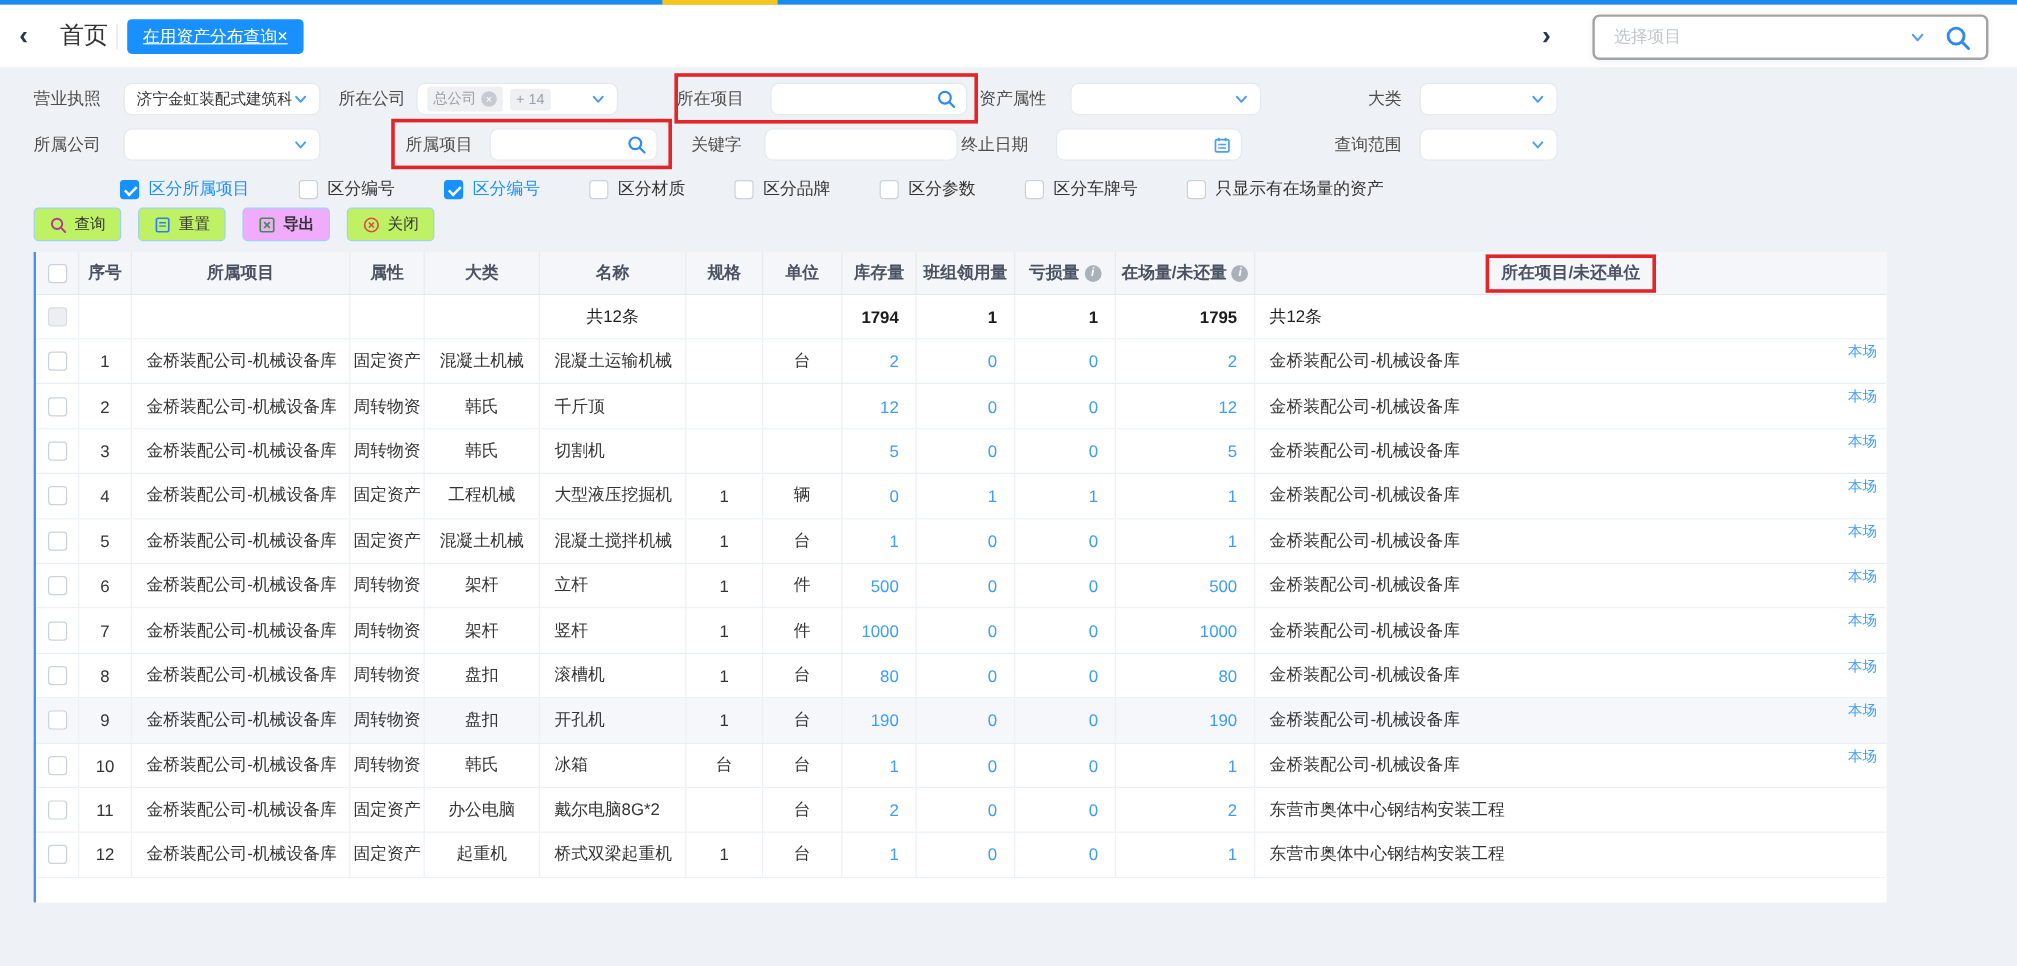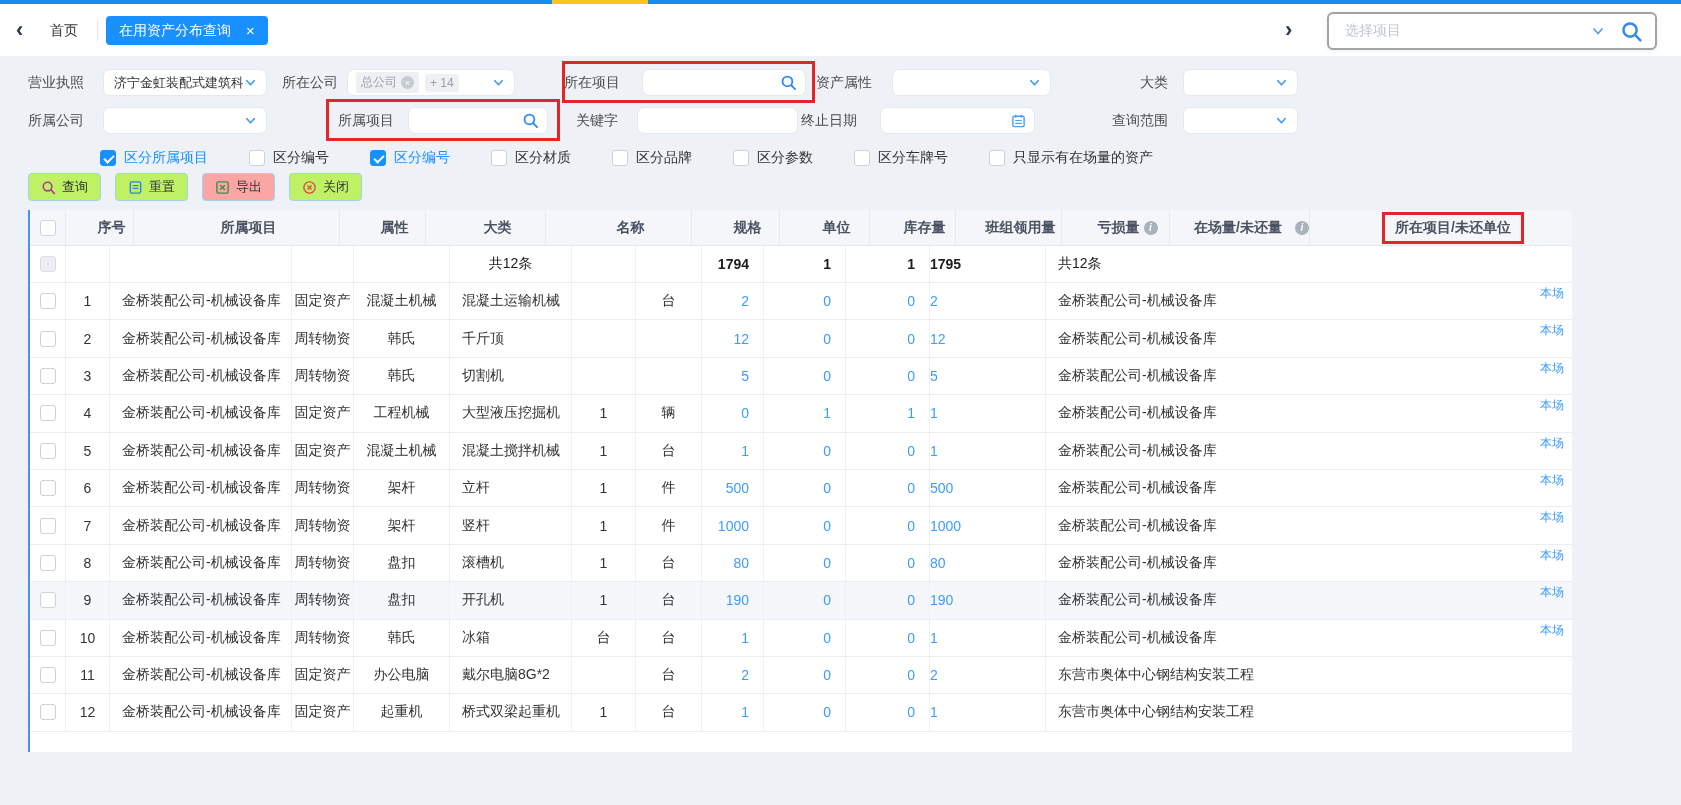--- a/index.html
+++ b/index.html
@@ -12,24 +12,24 @@
     overflow: hidden;
   }
   
   .top-strip { position:absolute; top:0; left:0; width:1681px; height:4px; background:#1a8cf0; }
   .top-strip .progress { position:absolute; top:0; left:552px; width:96px; height:4px; }
   
   .tabbar { position:absolute; top:4px; left:0; width:1681px; height:52px; background:#fff; }
   .chev { position:absolute; top:12px; font-size:22px; font-weight:bold; color:#27374e; cursor:pointer; line-height:28px; }
   .chev.back { left:16px; }
   .chev.fwd  { left:1285px; }
-  .home-tab { position:absolute; left:50px; top:15px; font-size:14px; color:#333; line-height:22px; cursor:pointer; }
+  .home-tab { position:absolute; left:50px; top:15px; font-size:20px; color:#333; line-height:22px; cursor:pointer; }
   .tab-divider { position:absolute; left:97px; top:16px; width:1px; height:21px; background:#e2e5e9; }
   .active-tab { position:absolute; left:106px; top:12px; height:29px; border-radius:4px;
-    display:flex; align-items:center; gap:15px; padding:0 13px; color:#fff; font-size:14px; cursor:pointer; }
+    display:flex; align-items:center; gap:0; padding:0 13px; color:#fff; font-size:14px; cursor:pointer;text-decoration:underline; }
   .active-tab .x { font-size:15px; line-height:15px; cursor:pointer; }
   .project-picker { position:absolute; left:1327px; top:8px; width:330px; height:38px; background:#fff;
     border:2px solid #a3a3a3; border-radius:6px; box-shadow:0 1px 5px rgba(60,90,130,.08);
     display:flex; align-items:center; }
   .project-picker .ph { flex:1; padding-left:16px; font-size:14px; color:#bfc6d0; }
   .picker-caret { width:16px; height:16px; color:#5a9cf0; margin-right:14px; }
   .picker-search { width:23px; height:23px; color:#2f88f5; margin-right:12px; cursor:pointer; }
   
   .filter-area { position:absolute; top:56px; left:0; width:1681px; height:154px; }
   .f-label { position:absolute; height:27px; line-height:27px; font-size:14px; color:#4c4c4c; text-align:right; }
@@ -53,44 +53,44 @@
   .toggle.checked .tlabel { color:#1890ff; }
   .cb { position:relative; display:inline-block; width:16px; height:16px; background:#fff;
     border:1px solid #ccd2da; border-radius:3px; }
   .toggle.checked .cb { background:#1890ff; border-color:#1890ff; }
   .toggle.checked .cb::after { content:""; position:absolute; left:5px; top:2px; width:4px; height:8px;
     border:solid #fff; border-width:0 2px 2px 0; transform:rotate(45deg); }
   
   .btn-row { position:absolute; left:28px; top:117px; display:flex; gap:14px; }
   .btn { height:28px; padding:0 12px; background:#bef264; border:1px solid #9fd2ef; border-radius:4px;
     display:flex; align-items:center; gap:6px; font-size:13px; color:#333; cursor:pointer; }
-  .btn.export { background:#fca5a5; }
+  .btn.export { background:#f0abfc;font-weight:bold; }
   .btn svg { width:15px; height:15px; }
   
   .table-wrap { position:absolute; top:210px; left:28px; width:1544px; background:#fff;
     border-left:2px solid #4d90ee; }
-  .thead { display:flex; height:36px; background:#f4f6f9; border-bottom:1px solid #e3e8ef;gap:24px; }
+  .thead { display:flex; height:36px; background:#f4f6f9; border-bottom:1px solid #e3e8ef; }
   .th { height:100%; display:flex; align-items:center; justify-content:center; gap:4px;
     font-size:14px; font-weight:600; color:#4a5263; border-right:1px solid #e7ebf1; }
   .th:last-child { border-right:none; }
   .trow { display:flex; height:37.4px; background:#fff; border-bottom:1px solid #e9eef4; font-size:14px; }
   .trow.shaded { background:#f5f7fa; }
   .trow.summary { height:37px; }
   .td { display:flex; align-items:center; border-right:1px solid #edf1f6; overflow:hidden; }
   .td:last-child { border-right:none; }
   .center { justify-content:center; }
   .pad { padding-left:12px; }
   .num { justify-content:flex-end; padding-right:14px; }
   .trow .num { color:#3d9dfb; }
   .trow.summary .num { color:#1c1c1c; font-weight:bold; }
   .bold { font-weight:normal; color:#1c1c1c; }
   .c-cb{width:36px; justify-content:center;} .c-seq{width:44px;} .c-proj{width:182px;}
   .c-attr{width:62px;} .c-cat{width:96px;} .c-name{width:122px;} .c-spec{width:64px;}
   .c-unit{width:66px;} .c-stock{width:62px;} .c-team{width:82px;} .c-loss{width:84px;}
-  .c-onsite{width:116px;justify-content:space-between;} .c-loc{flex:1; position:relative;text-align:right;}
+  .c-onsite{width:116px;} .c-loc{flex:1; position:relative;text-align:right;}
   .cb.disabled { background:#eceef1; border-color:#d9dde3; }
   .info-icon { width:14px; height:14px; border-radius:50%; background:#a9b1bc; color:#fff;
     font-size:10px; font-style:italic; font-weight:bold; display:inline-flex;
     align-items:center; justify-content:center; }
   .red-wrap { display:inline-block; border:3px solid #e42527; padding:4px 10px; }
   .site-link { position:absolute; top:2px; right:8px; font-size:12px; color:#3d9dfb;
     text-decoration:none; cursor:pointer; }
   .table-tail { height:20px; background:#fff; }
 </style>
 </head>

